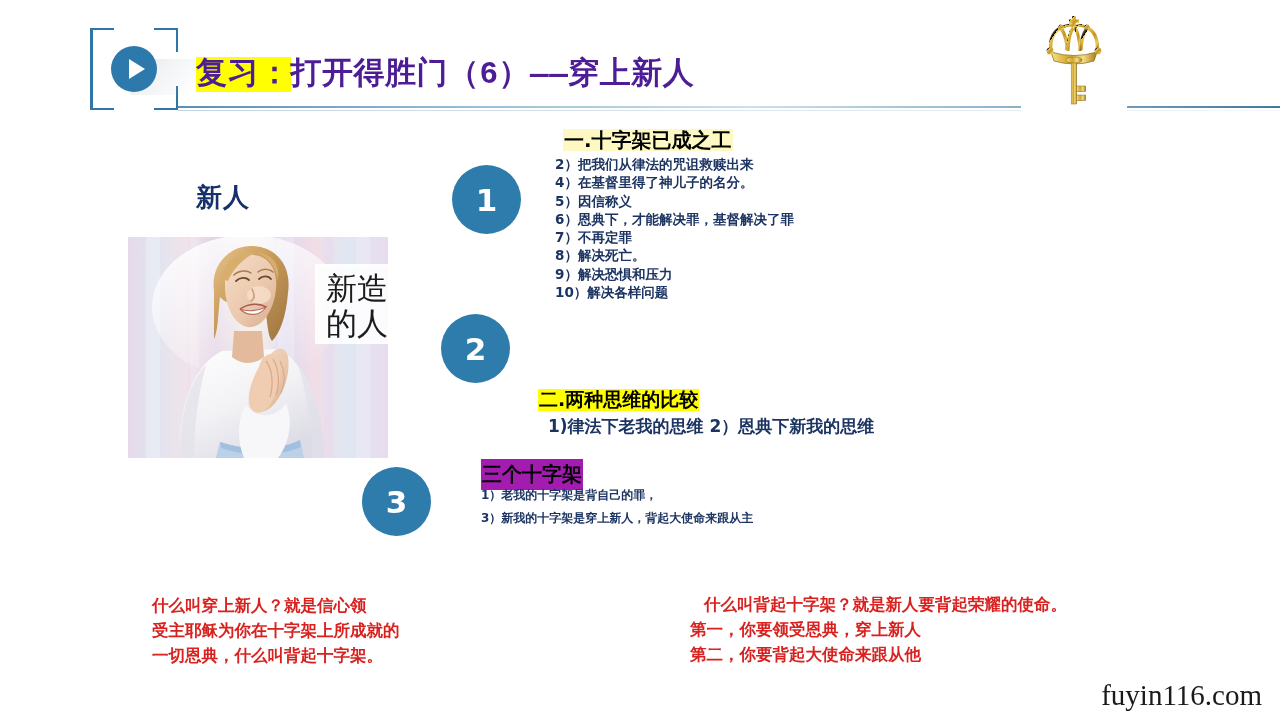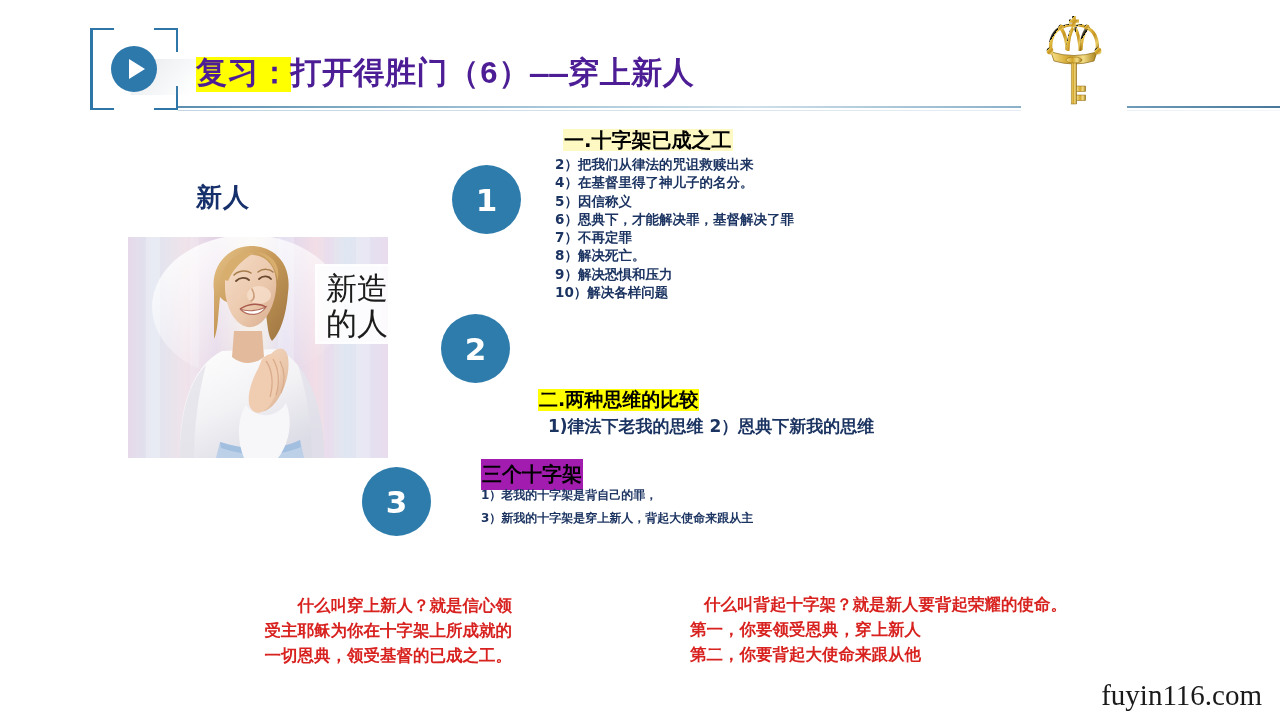--- a/index.html
+++ b/index.html
@@ -232,21 +232,21 @@
     line-height: 23px;
     white-space: nowrap;
   }
 
   
   .red-left {
     position: absolute;
     left: 152px;
     top: 593px;
     width: 360px;
-    text-align: right;
+    text-align: left;
     color: #d8221f;
     font-size: 16.5px;
     font-weight: bold;
     line-height: 25px;
   }
   .red-right {
     position: absolute;
     left: 690px;
     top: 592px;
     color: #d8221f;
@@ -459,21 +459,21 @@
 
   <div class="sec3-head">三个十字架</div>
   <div class="sec3-list" id="sec3-list">
       <div>1）老我的十字架是背自己的罪，</div>
       <div>3）新我的十字架是穿上新人，背起大使命来跟从主</div>
     </div>
 
   <div class="red-left" id="red-left">
       <div>什么叫穿上新人？就是信心领</div>
       <div>受主耶稣为你在十字架上所成就的</div>
-      <div>一切恩典，领受基督的已成之工。</div>
+      <div>一切恩典，什么叫背起十字架。</div>
     </div>
   <div class="red-right" id="red-right">
       <div class="rr-title">什么叫背起十字架？就是新人要背起荣耀的使命。</div>
       <div>第一，你要领受恩典，穿上新人</div>
       <div>第二，你要背起大使命来跟从他</div>
     </div>
 
   <div class="watermark">fuyin116.com</div>
 
 </div>

